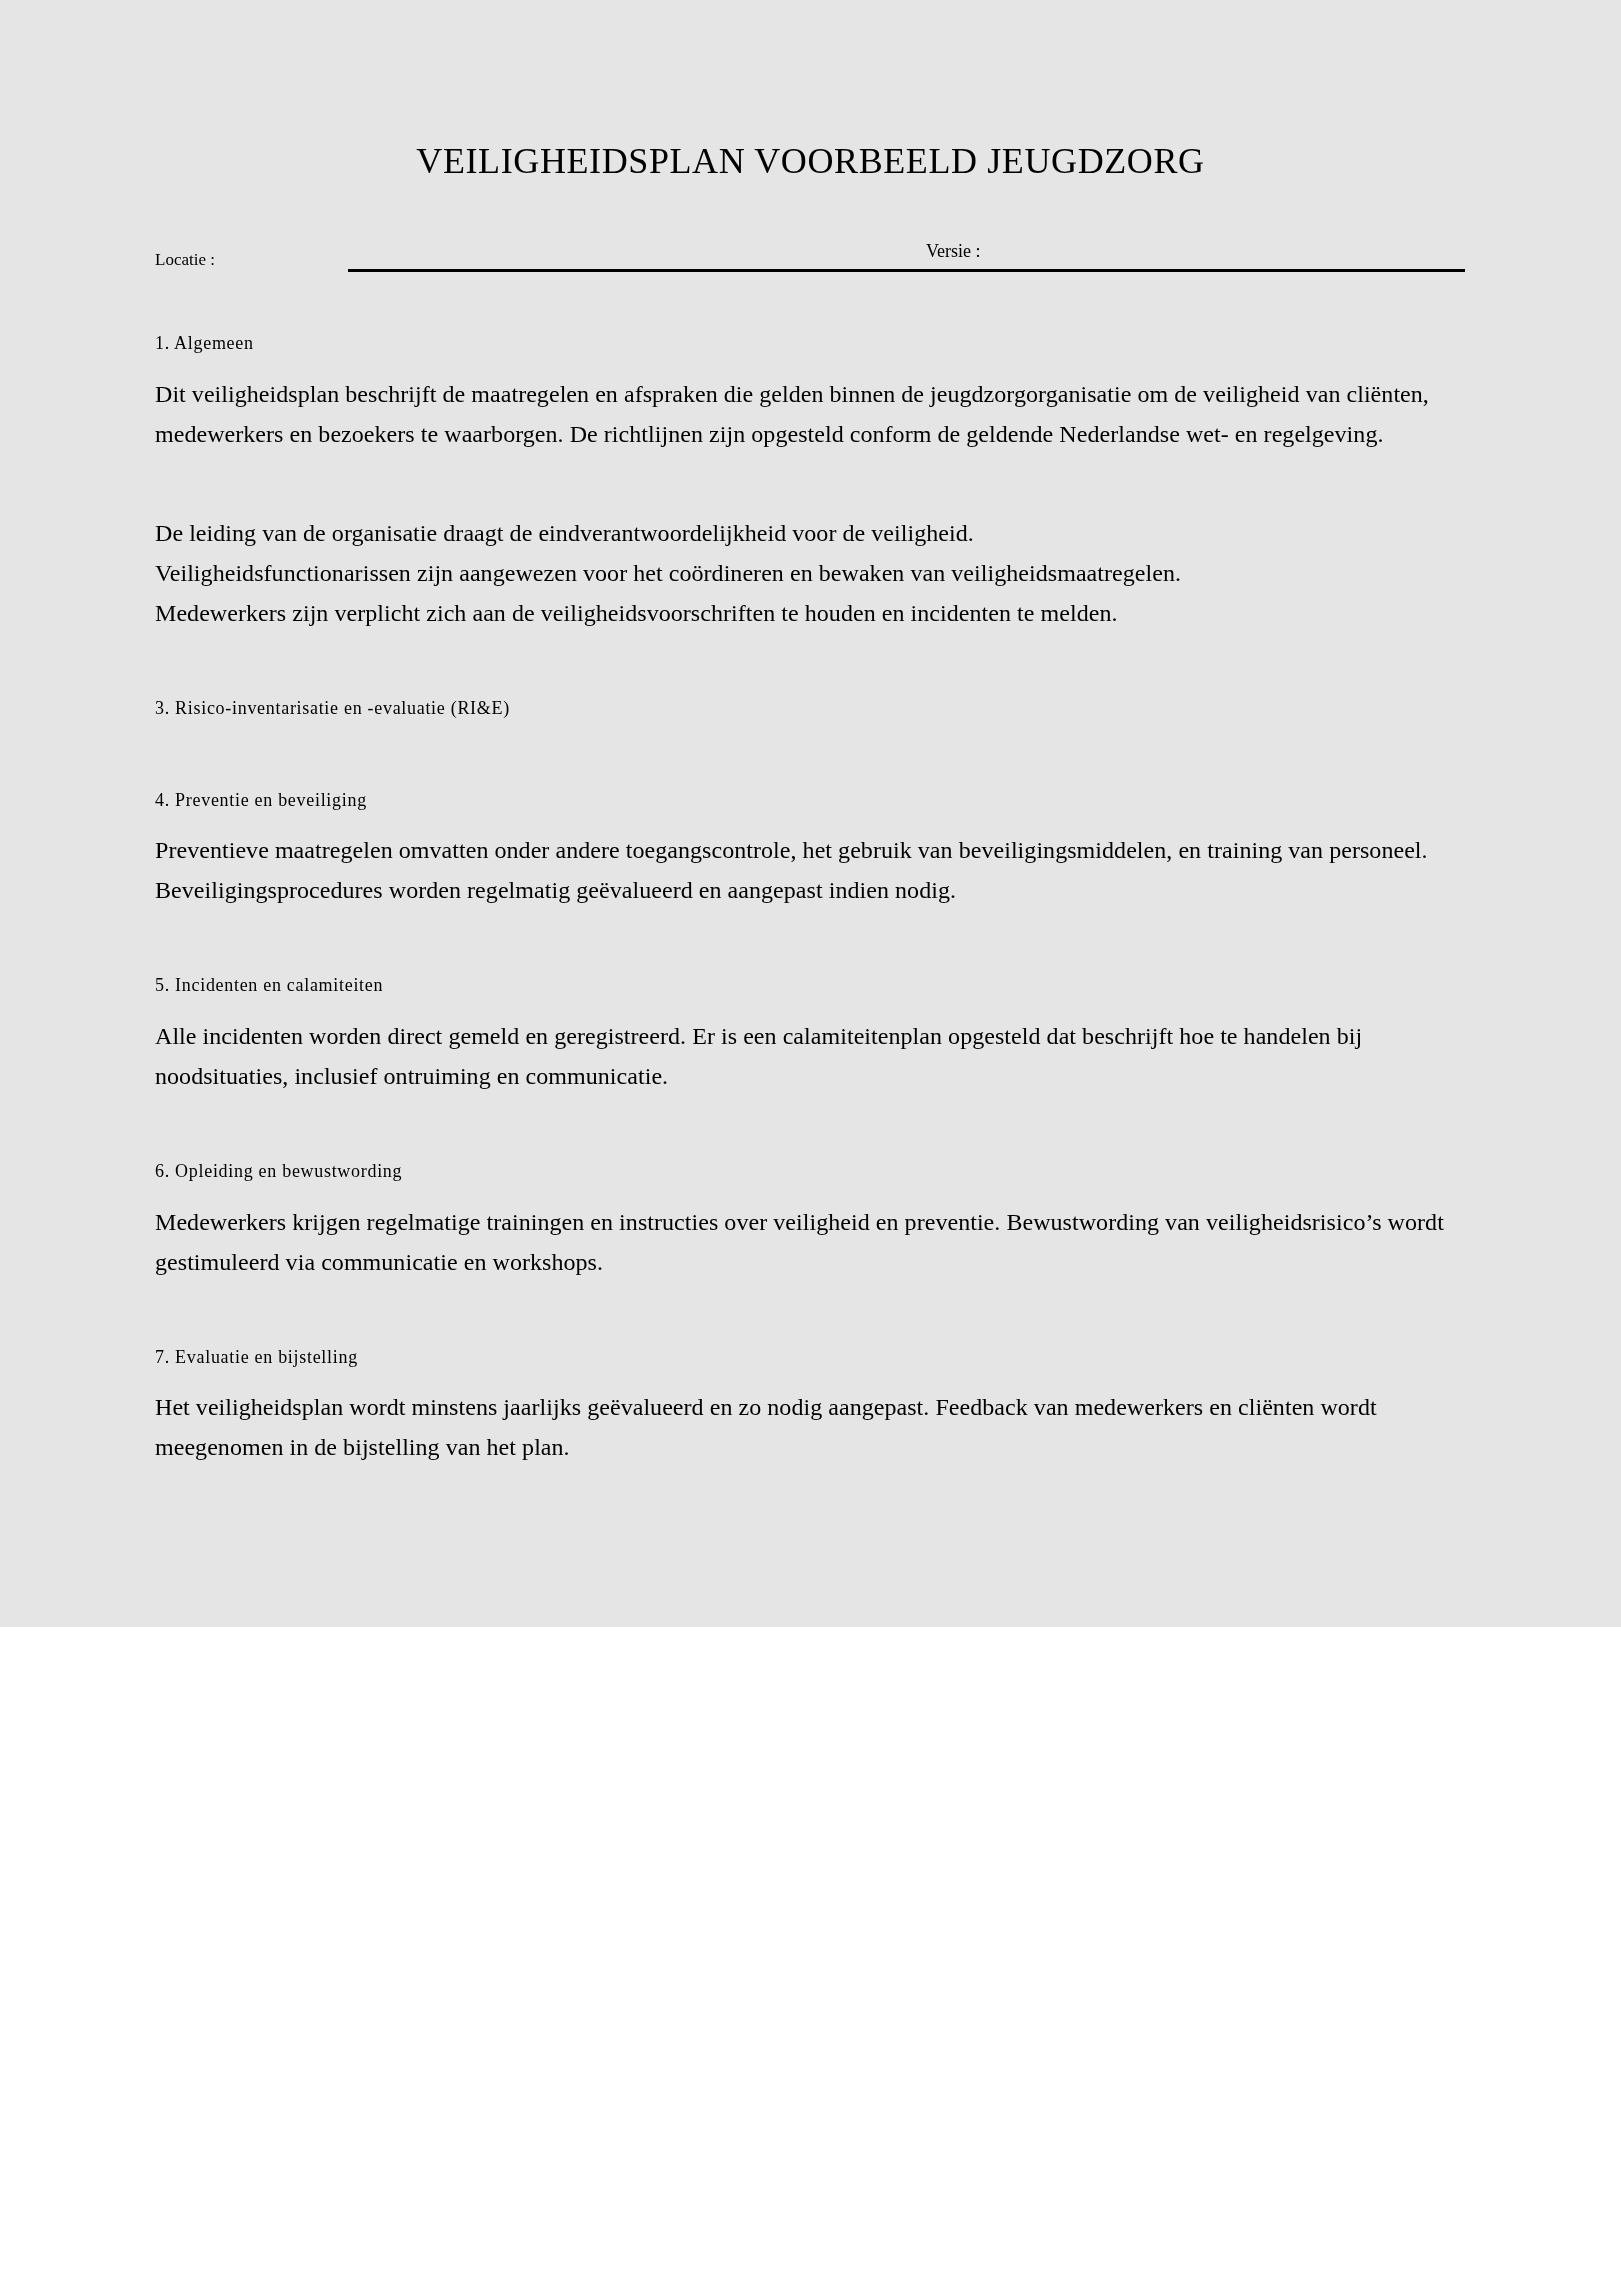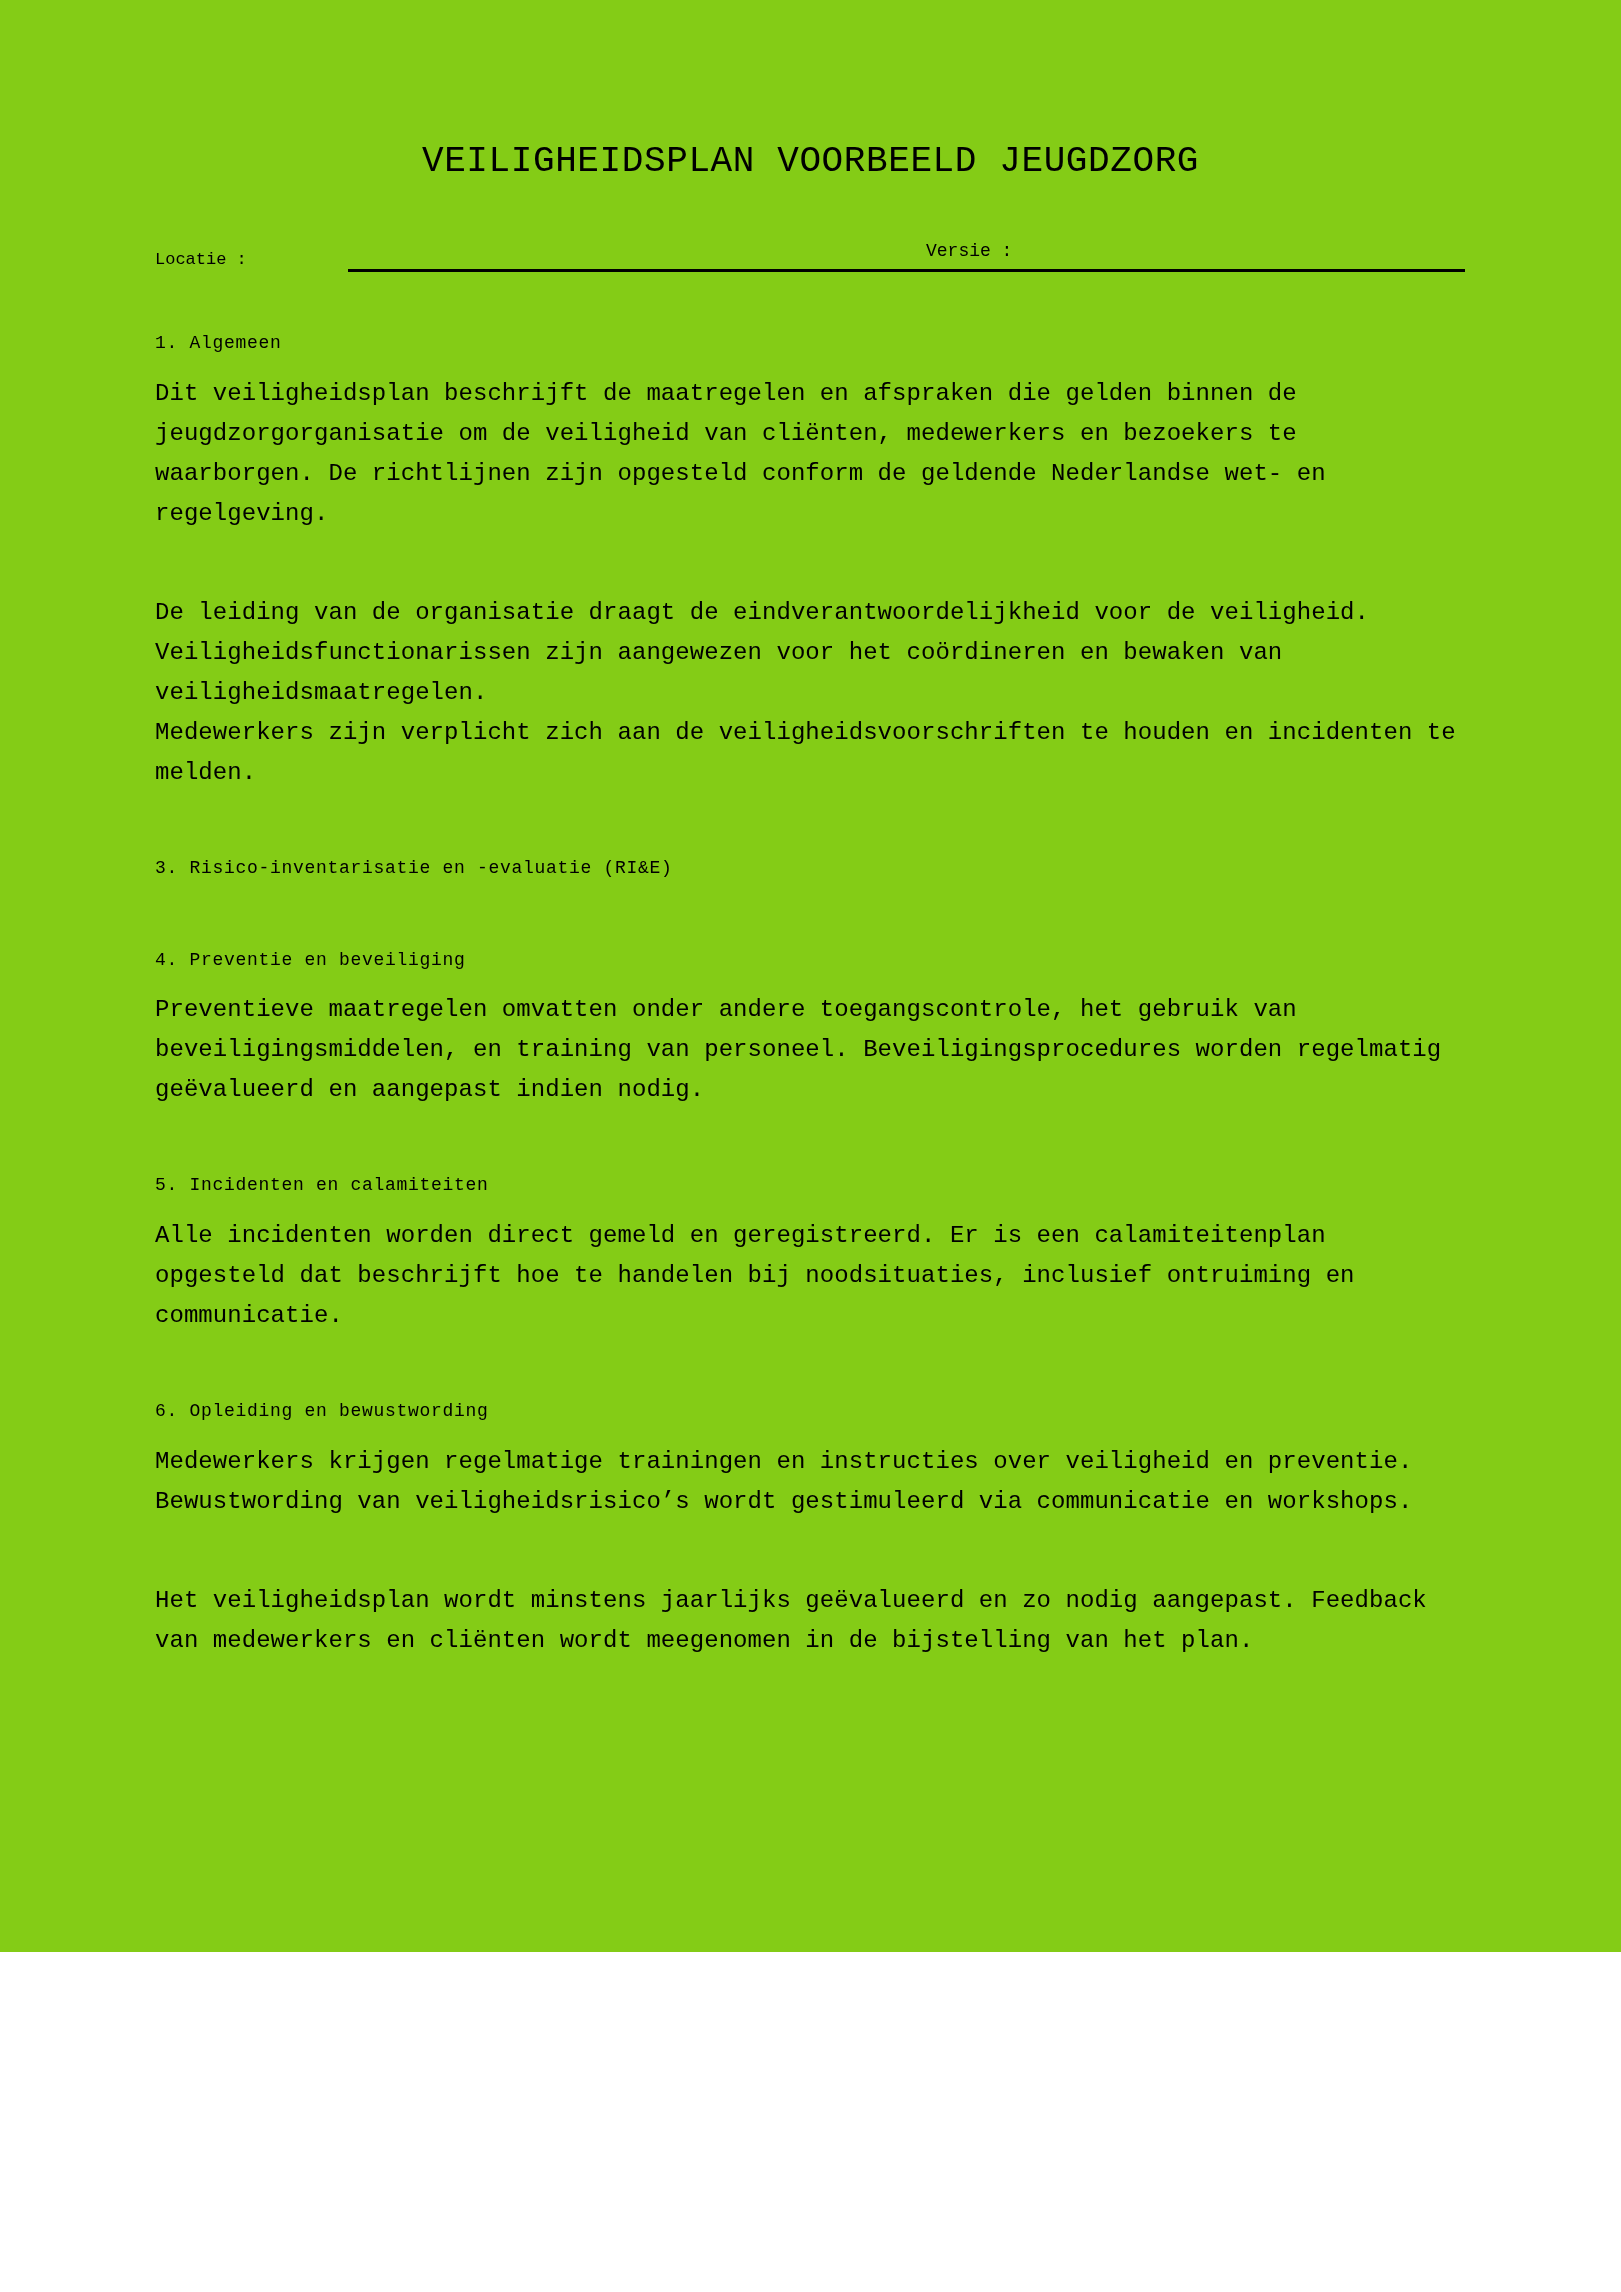--- a/index.html
+++ b/index.html
@@ -3,25 +3,25 @@
 <meta charset="utf-8">
 <style>
   html, body {
     margin: 0;
     padding: 0;
     background: #ffffff;
   }
   .page {
     position: relative;
     width: 1621px;
-    height: 1952px;
-    background: #84cc16;
+    height: 1627px;
+    background: #e5e5e5;
     margin: 0 auto;
     overflow: hidden;
-    font-family: Liberation Mono, monospace;
+    font-family: Liberation Serif, serif;
     color: #000000;
     -webkit-font-smoothing: antialiased;
   }
   .doc-title {
     position: absolute;
     top: 116px;
     left: 0;
     width: 1621px;
     text-align: center;
     font-size: 36px;
@@ -133,18 +133,19 @@
       <div class="section-heading">5. Incidenten en calamiteiten</div>
       <p class="section-body">Alle incidenten worden direct gemeld en geregistreerd. Er is een calamiteitenplan opgesteld dat beschrijft hoe te handelen bij noodsituaties, inclusief ontruiming en communicatie.</p>
     </div>
 
     <div class="section">
       <div class="section-heading">6. Opleiding en bewustwording</div>
       <p class="section-body">Medewerkers krijgen regelmatige trainingen en instructies over veiligheid en preventie. Bewustwording van veiligheidsrisico’s wordt gestimuleerd via communicatie en workshops.</p>
     </div>
 
     <div class="section">
+      <div class="section-heading">7. Evaluatie en bijstelling</div>
       <p class="section-body">Het veiligheidsplan wordt minstens jaarlijks geëvalueerd en zo nodig aangepast. Feedback van medewerkers en cliënten wordt meegenomen in de bijstelling van het plan.</p>
     </div>
 
   </div>
 </div>
 
 
 </body></html>

